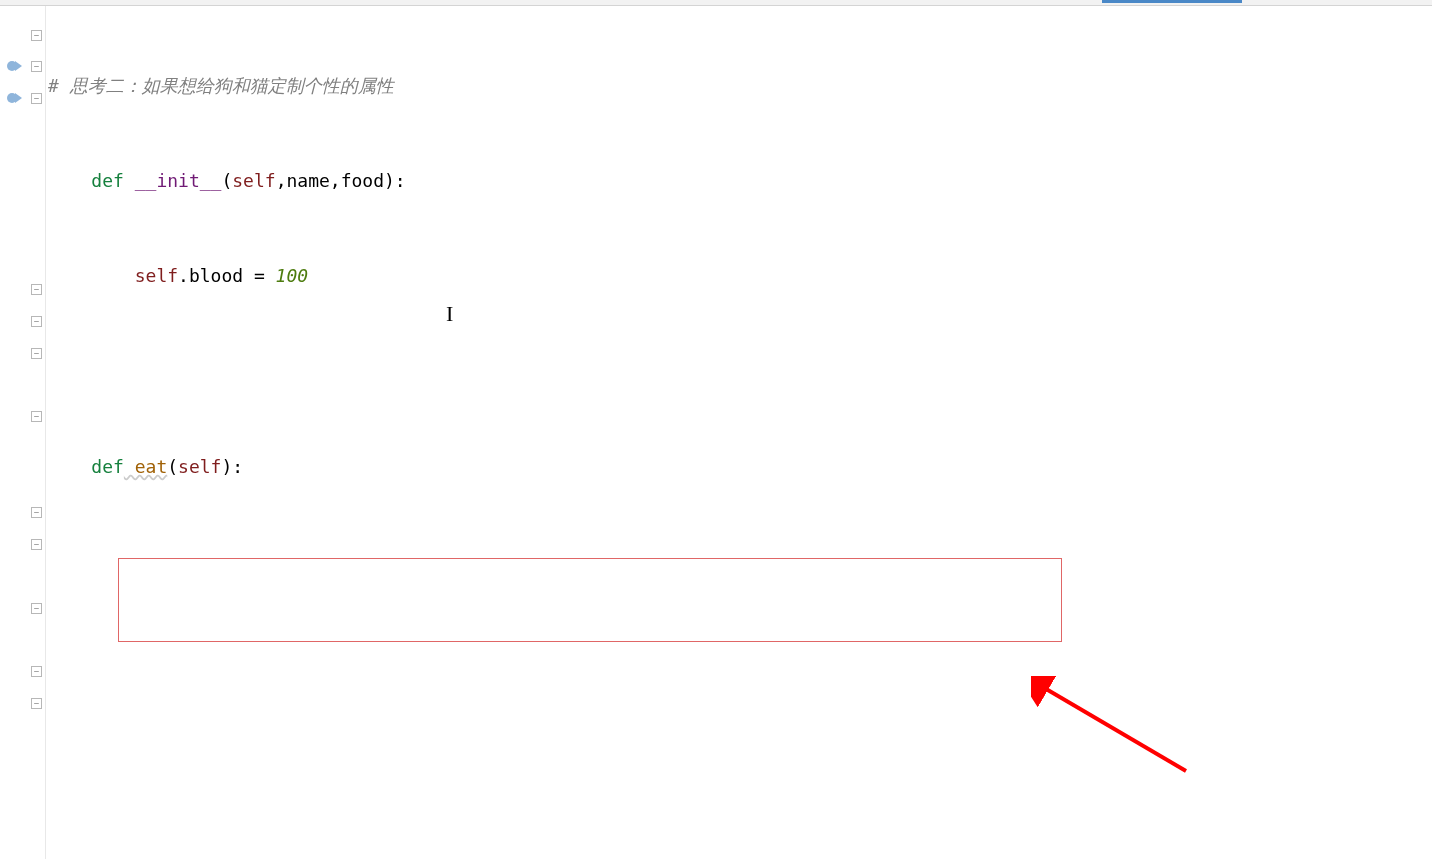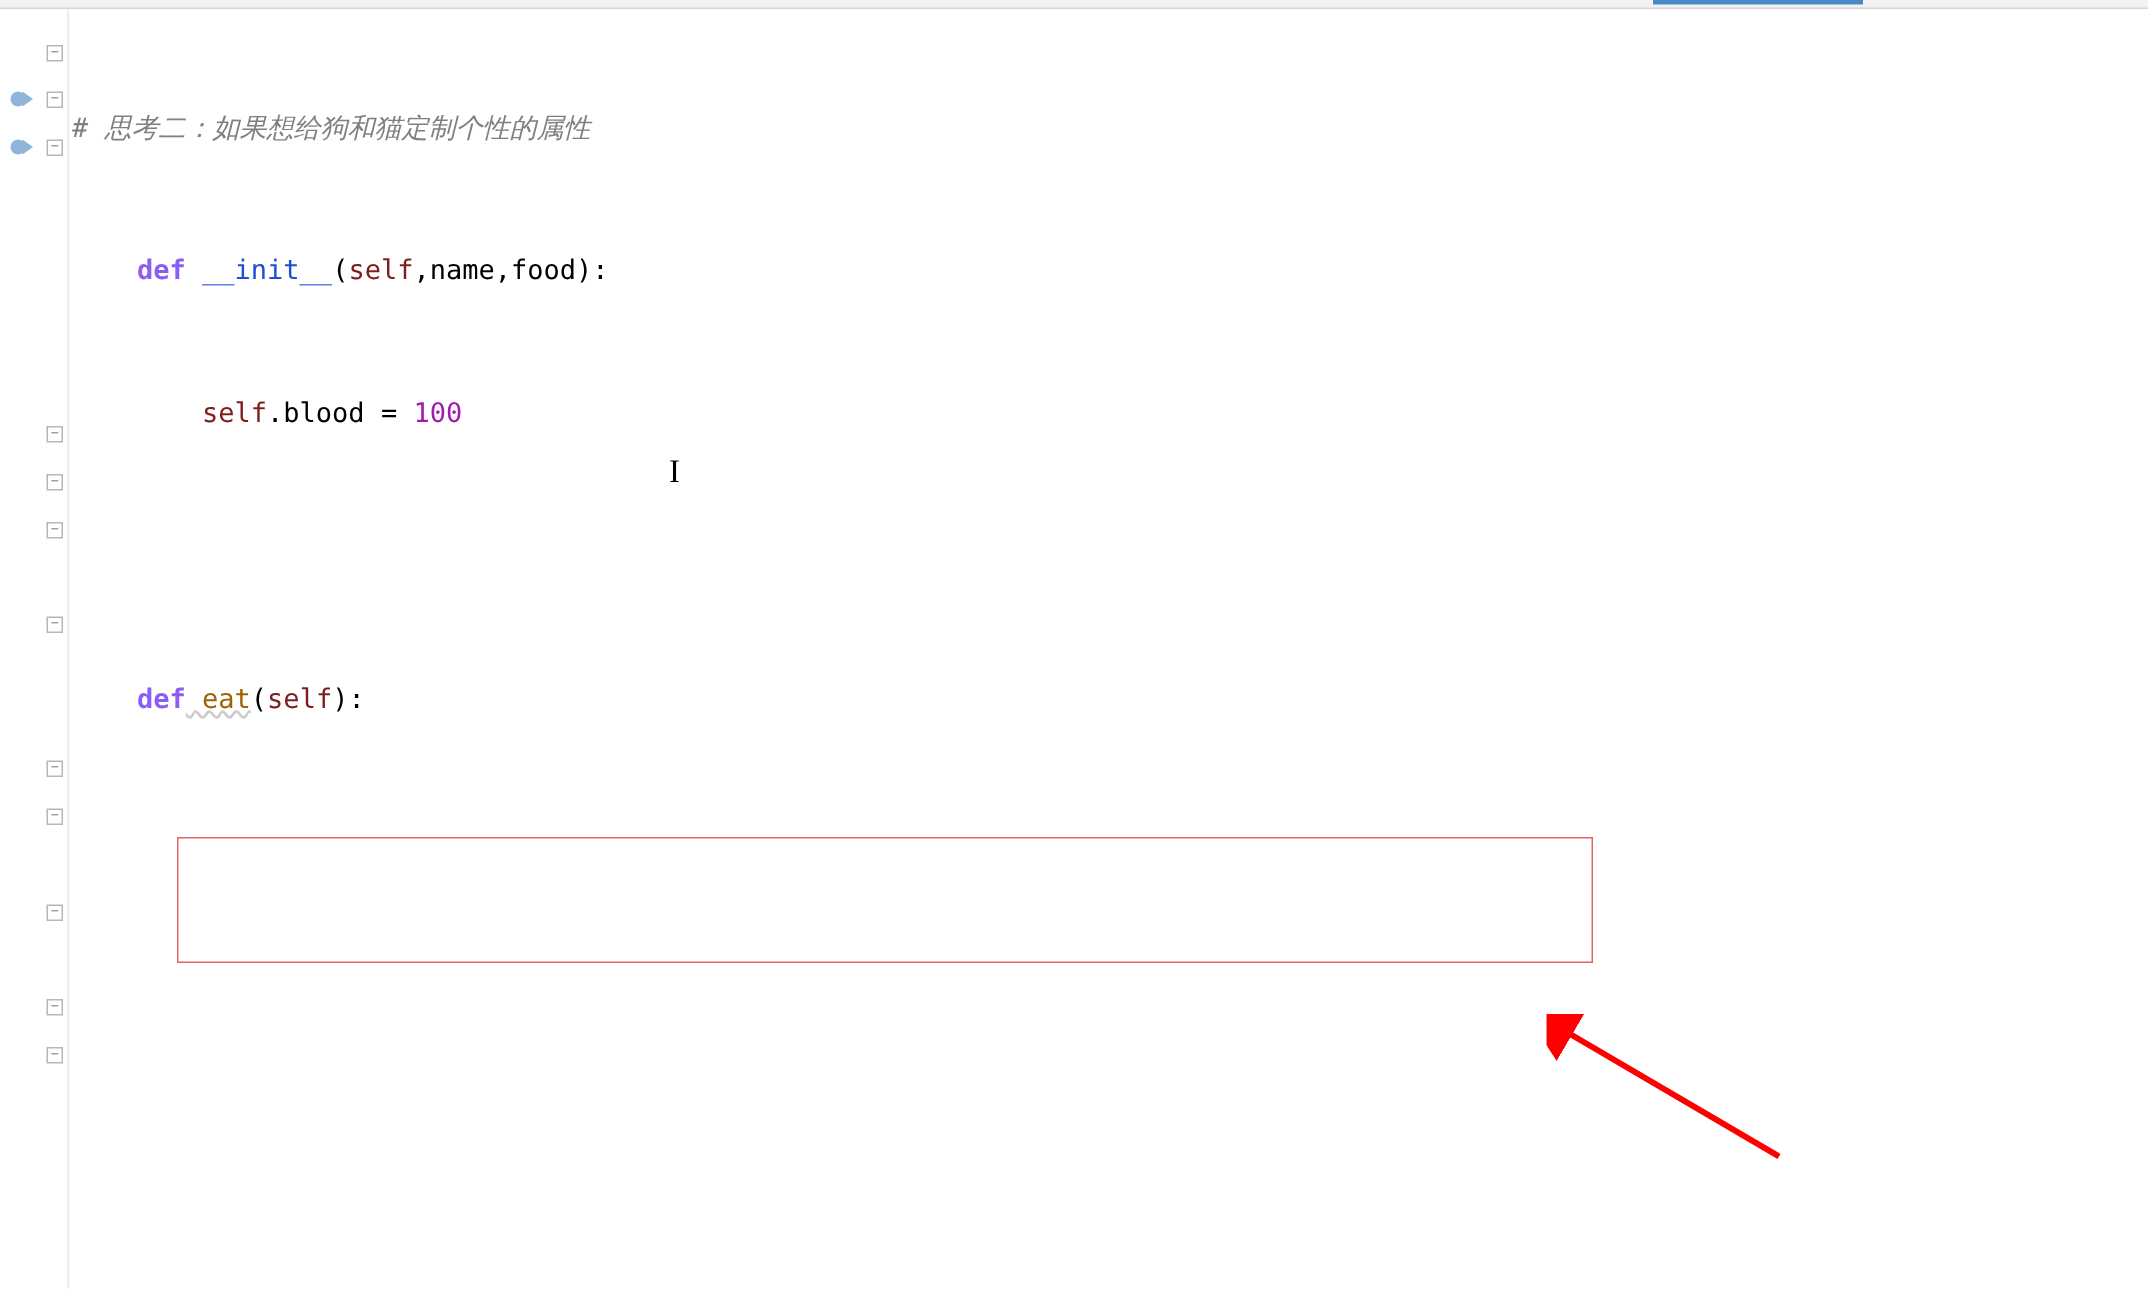--- a/index.html
+++ b/index.html
@@ -76,26 +76,26 @@
   .code {
     flex: 1;
     padding-left: 2px;
     line-height: 31.8px;
     white-space: pre;
     position: relative;
   }
   .line { position: relative; height: 31.8px; }
   .t-comment { color: #808080; font-style: italic; }
   .t-kw { color: #000080; font-weight: bold; }
-  .t-def { color: #8b5cf6; font-weight: bold; }
+  .t-def { color: #15803d; font-weight: normal; }
   .t-class { color: #000000; }
   .t-fn { color: #a16207; }
   .t-self { color: #7f1d1d; }
-  .t-num { color: #a21caf; }
-  .t-dunder { color: #1d4ed8; }
+  .t-num { color: #4d7c0f; font-style: italic; }
+  .t-dunder { color: #701a75; }
   .red-box {
     position: absolute;
     border: 1px solid #e06666;
     pointer-events: none;
   }
   .arrow-annot {
     position: absolute;
     pointer-events: none;
   }
   .text-cursor {

